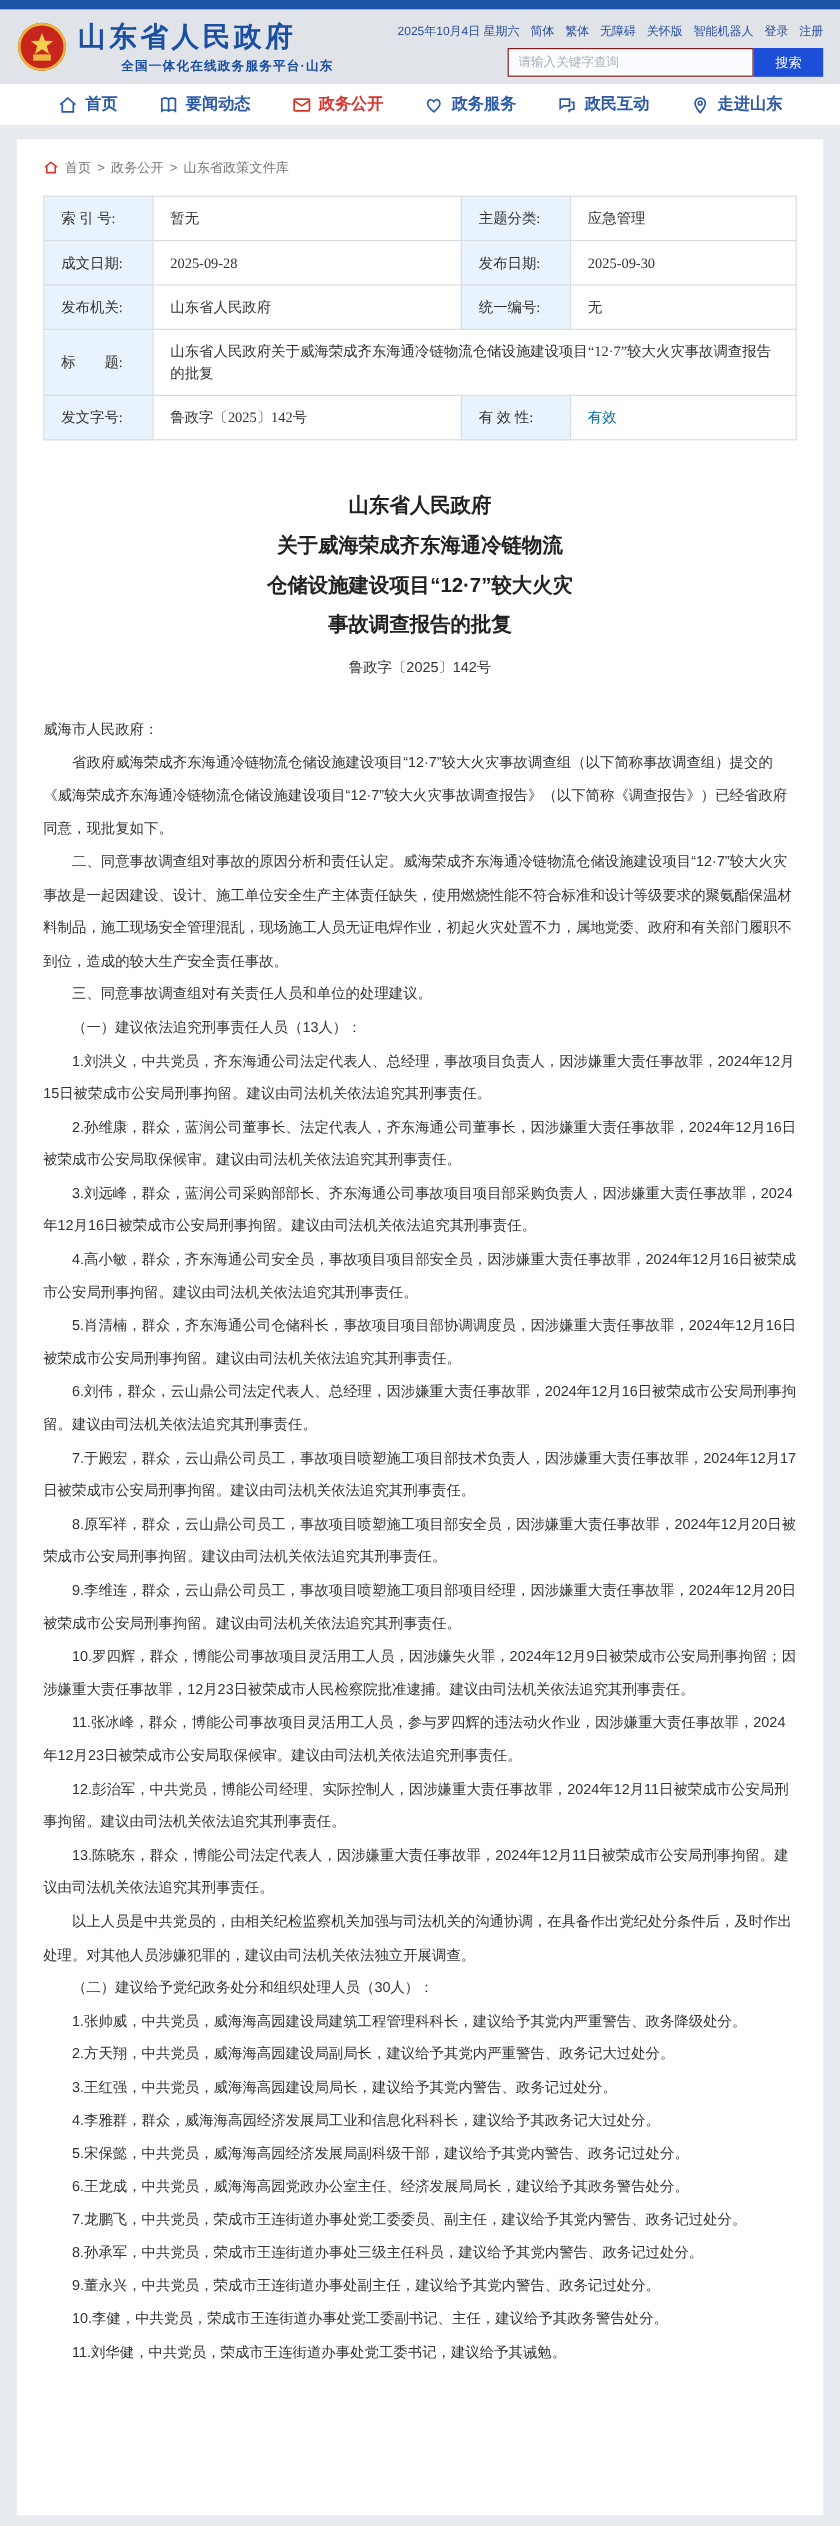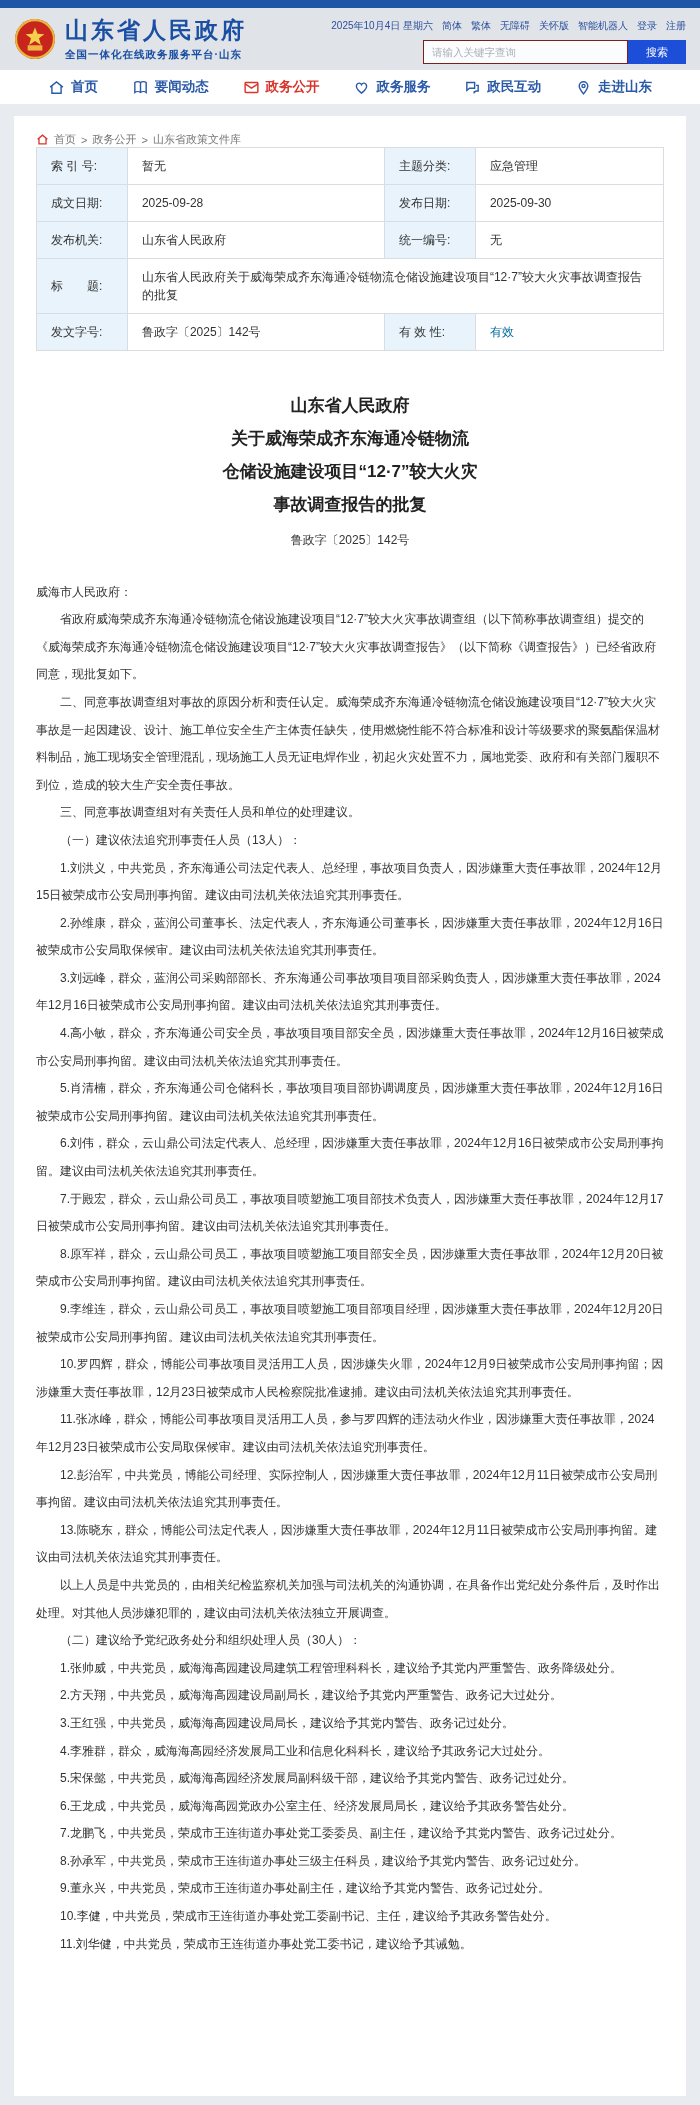--- a/index.html
+++ b/index.html
@@ -9,21 +9,21 @@
     font-family:"Liberation Sans","DejaVu Sans",sans-serif;
     color:#333;
   }
   
   .topstrip { height:8px; background:#1f55a5; }
   
   .header { background:#e0e4e9; padding:9px 14px 6px; display:flex; justify-content:space-between; align-items:flex-start; }
   .logo { display:flex; align-items:center; gap:9px; cursor:pointer; }
   .logo .emblem { width:42px; height:42px; flex:0 0 auto; }
   .site-title { font-size:23px; font-weight:bold; color:#1a4fa3; letter-spacing:3px; line-height:1.2; }
-  .site-subtitle { font-size:10.5px; font-weight:bold; color:#1a4fa3; letter-spacing:1px; margin-top:3px; }
+  .site-subtitle { font-size:10.5px; font-weight:bold; color:#1a4fa3; letter-spacing:1px; margin-top:3px;margin-left:36px; }
   .header-right { display:flex; flex-direction:column; align-items:flex-end; gap:7px; padding-top:2px; }
   .top-links { font-size:10px; color:#2a4f9d; display:flex; gap:9px; white-space:nowrap; }
   .top-links span { cursor:pointer; }
   .top-links .date { cursor:default; }
   .search-row { display:flex; }
   .search-row input {
     width:205px; height:24px; border:1px solid #7f1d1d; background:#fbfcfd;
     font-size:10.5px; padding:0 8px; color:#333; outline:none;
     font-family:"Liberation Sans","DejaVu Sans",sans-serif;
   }
@@ -38,21 +38,21 @@
   .nav-item svg { width:17px; height:17px; }
   .nav-item.active { color:#d8342c; }
   
   .main { background:#e8ecf0; padding:12px 14px 14px; }
   .card { background:#fff; padding:16px 22px 26px; min-height:1980px; }
   
   .breadcrumb { font-size:11px; color:#777; display:flex; align-items:center; gap:5px; }
   .breadcrumb svg { width:13px; height:13px; }
   .breadcrumb .crumb { cursor:pointer; }
   
-  table.meta { width:100%; border-collapse:collapse; font-size:12px; }
+  table.meta { width:100%; border-collapse:collapse; margin-top:16px; font-size:12px;font-family:Liberation Serif, serif; }
   table.meta td { border:1px solid #d8dde2; padding:9px 10px 9px 14px; line-height:1.5; }
   table.meta td.lbl { background:#e8f3fb; width:14.5%; color:#333; white-space:nowrap; }
   table.meta td.val1 { width:41%; }
   table.meta td.lbl2 { width:14.5%; }
   .red { color:#0369a1; }
   
   .doc-title { margin-top:38px; text-align:center; font-size:17px; font-weight:bold; color:#222; line-height:1.95; }
   .doc-number { text-align:center; font-size:12px; color:#333; margin-top:10px; }
   .doc-body { margin-top:30px; font-size:12px; line-height:2.3; color:#333; }
   .salutation { font-size:12px; line-height:2.3; }

